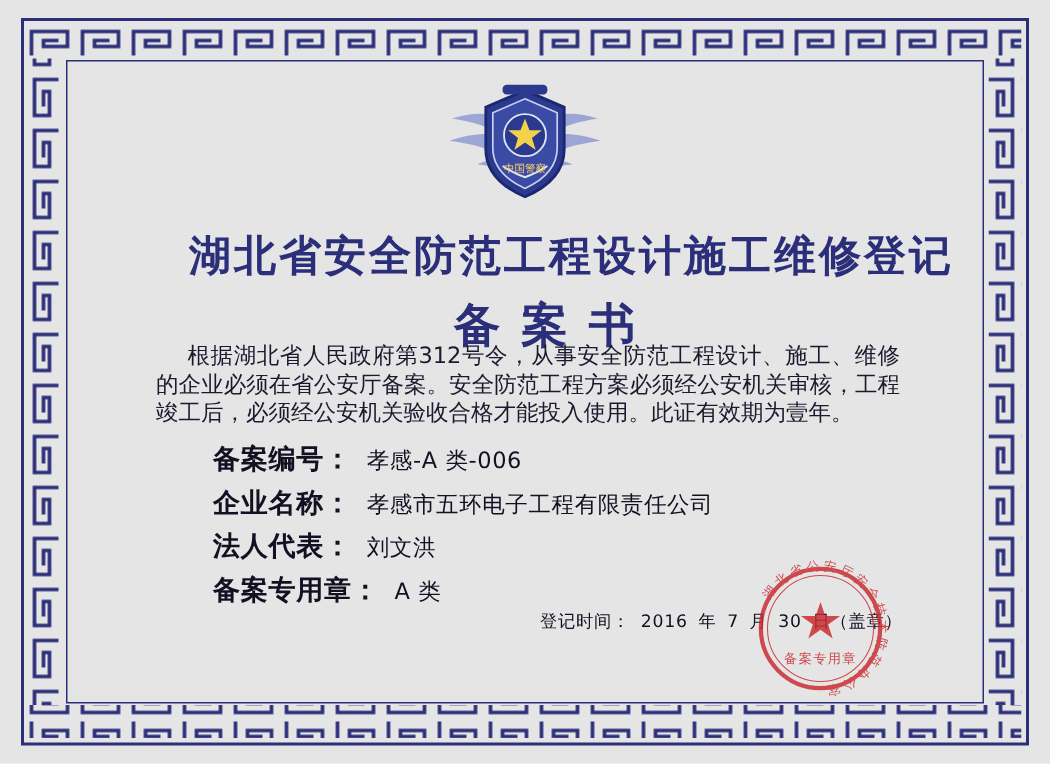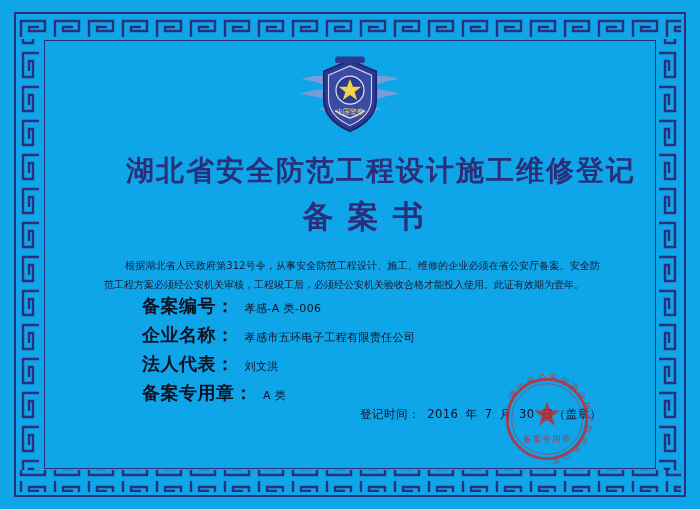--- a/index.html
+++ b/index.html
@@ -11,21 +11,21 @@
     height: 509px;
     overflow: hidden;
     background: #ffffff;
     font-family: "DejaVu Sans", "Liberation Sans", sans-serif;
   }
 
   .certificate {
     position: relative;
     width: 700px;
     height: 509px;
-    background: #0ea5e9;
+    background: #e5e5e5;
     box-sizing: border-box;
   }
 
   
   .border-outer {
     position: absolute;
     left: 14px;
     top: 12px;
     right: 14px;
     bottom: 12px;
@@ -85,24 +85,24 @@
     font-size: 31px;
     font-weight: bold;
     letter-spacing: 14px;
     text-indent: 14px;
     color: #2b2f7a;
   }
 
   
   .para {
     position: absolute;
-    top: 256px;
+    top: 228px;
     left: 104px;
     width: 496px;
-    font-size: 10px;
+    font-size: 15px;
     line-height: 19px;
     color: #1a1a2e;
     text-align: justify;
     text-indent: 21px;
   }
 
   
   .fields {
     position: absolute;
     top: 294px;
@@ -115,21 +115,21 @@
     height: 29px;
   }
   .field-label {
     font-size: 18px;
     font-weight: bold;
     color: #111122;
     white-space: nowrap;
     letter-spacing: 0.5px;
   }
   .field-value {
-    font-size: 11px;
+    font-size: 15px;
     color: #111122;
     margin-left: 10px;
     white-space: nowrap;
     letter-spacing: 0.4px;
   }
 
   
   .date-line {
     position: absolute;
     top: 407px;

